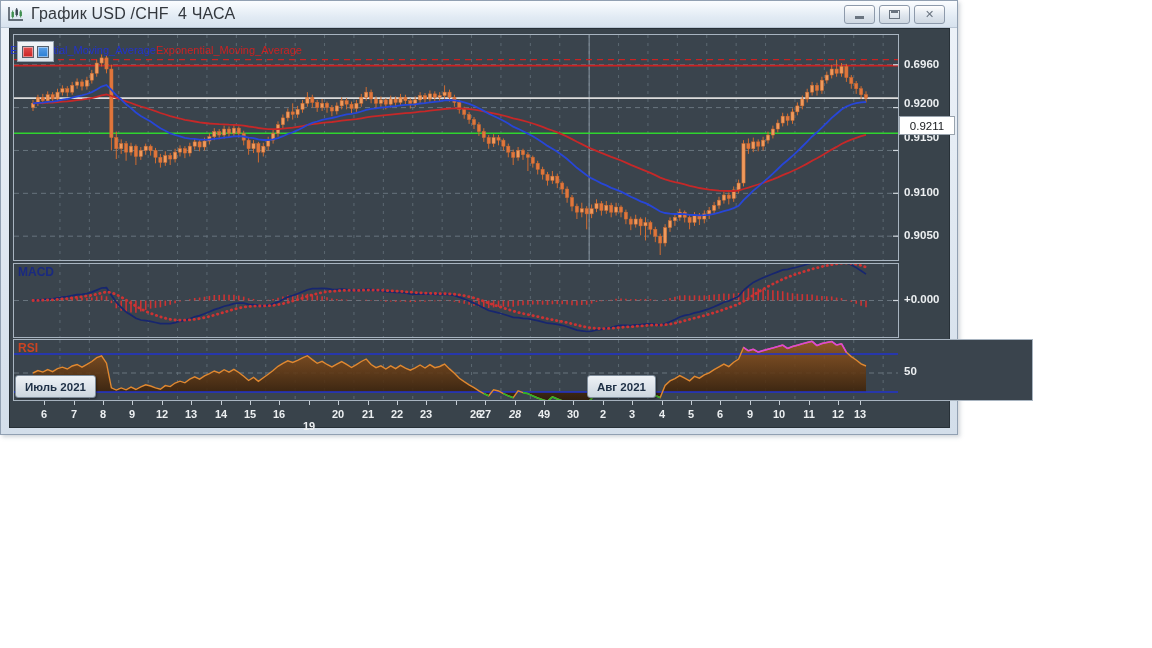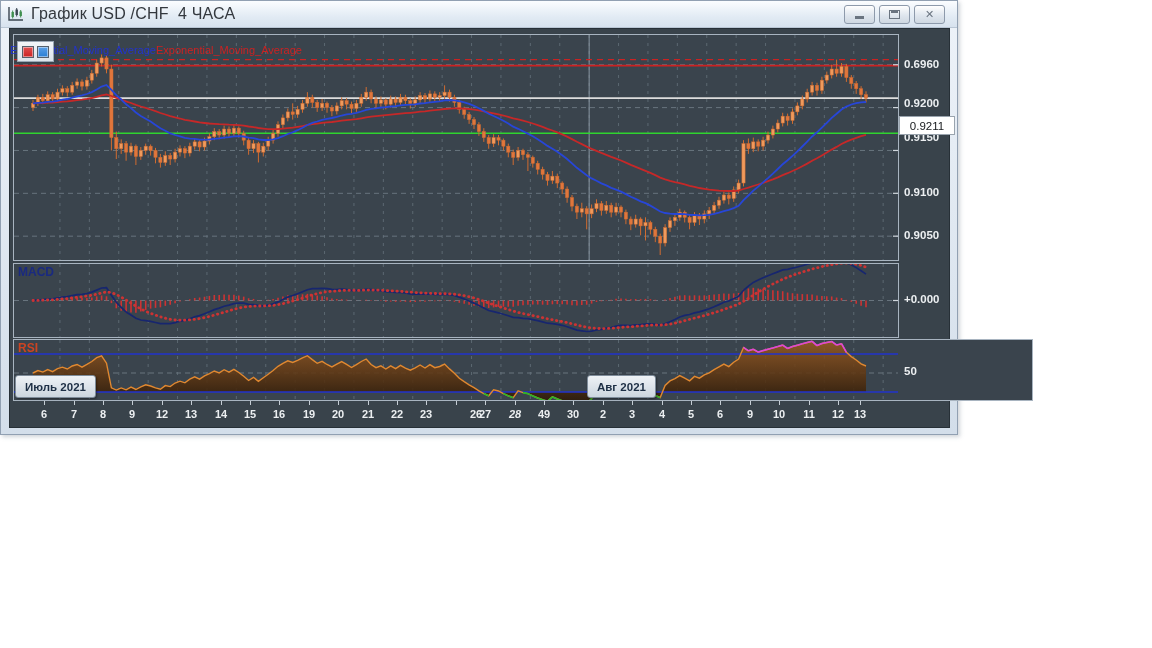--- a/index.html
+++ b/index.html
@@ -775,21 +775,21 @@
         <div class="xlabel" style="left: 149px;">12</div>
         <div class="xtick" style="left: 178px;"></div>
         <div class="xlabel" style="left: 178px;">13</div>
         <div class="xtick" style="left: 208px;"></div>
         <div class="xlabel" style="left: 208px;">14</div>
         <div class="xtick" style="left: 237px;"></div>
         <div class="xlabel" style="left: 237px;">15</div>
         <div class="xtick" style="left: 266px;"></div>
         <div class="xlabel" style="left: 266px;">16</div>
         <div class="xtick" style="left: 296px;"></div>
-        <div class="xlabel" style="left: 296px;">19</div>
+        <div class="xlabel" style="left: 296px; margin-top: 12px;">19</div>
         <div class="xtick" style="left: 325px;"></div>
         <div class="xlabel" style="left: 325px;">20</div>
         <div class="xtick" style="left: 355px;"></div>
         <div class="xlabel" style="left: 355px;">21</div>
         <div class="xtick" style="left: 384px;"></div>
         <div class="xlabel" style="left: 384px;">22</div>
         <div class="xtick" style="left: 413px;"></div>
         <div class="xlabel" style="left: 413px;">23</div>
         <div class="xtick" style="left: 443px;"></div>
         <div class="xlabel" style="left: 443px; margin-left: 20px;">26</div>

